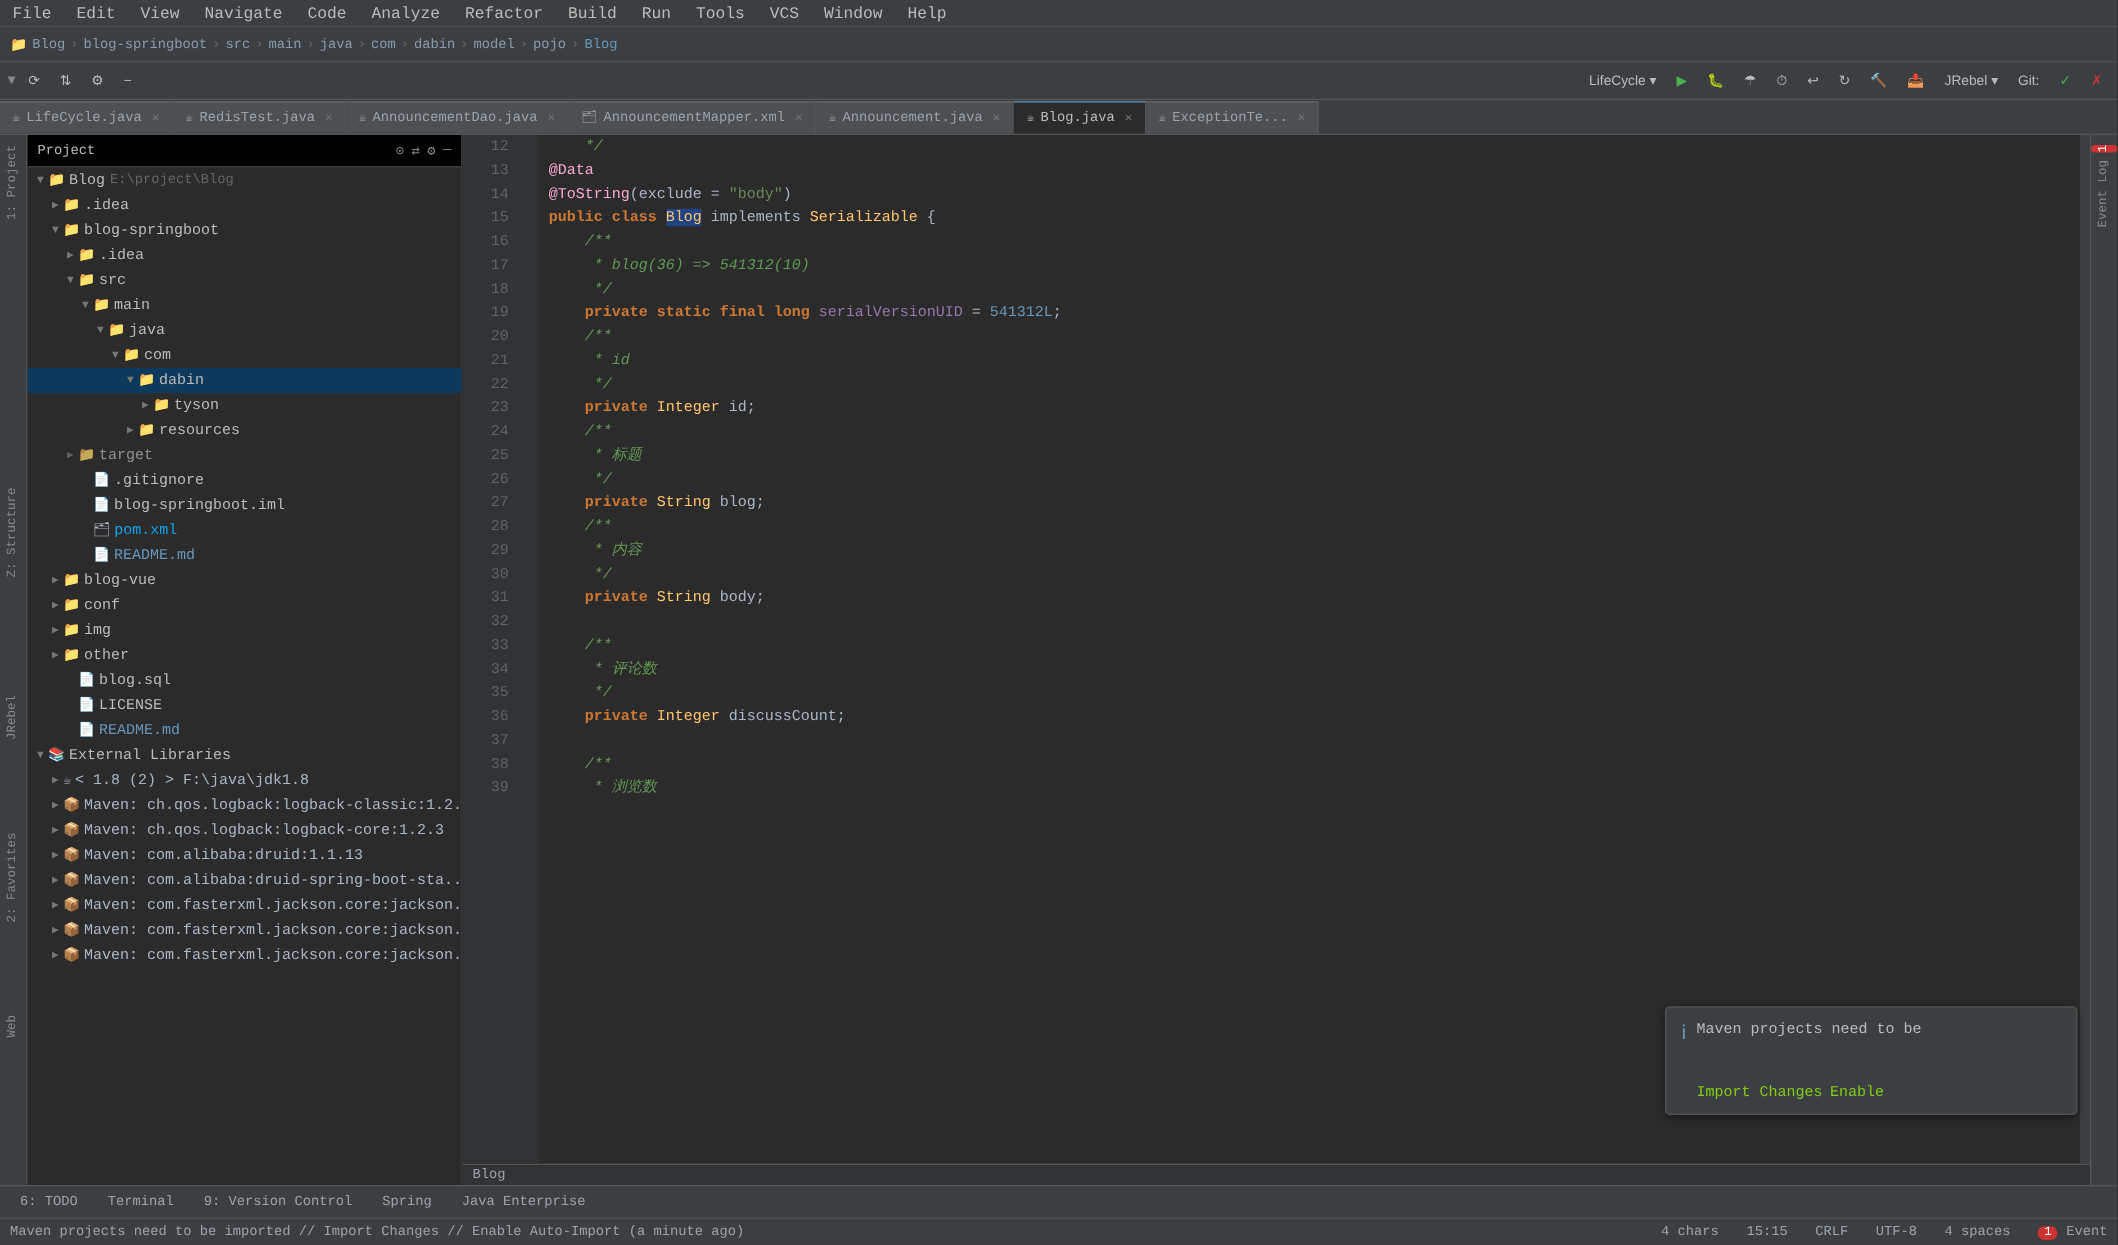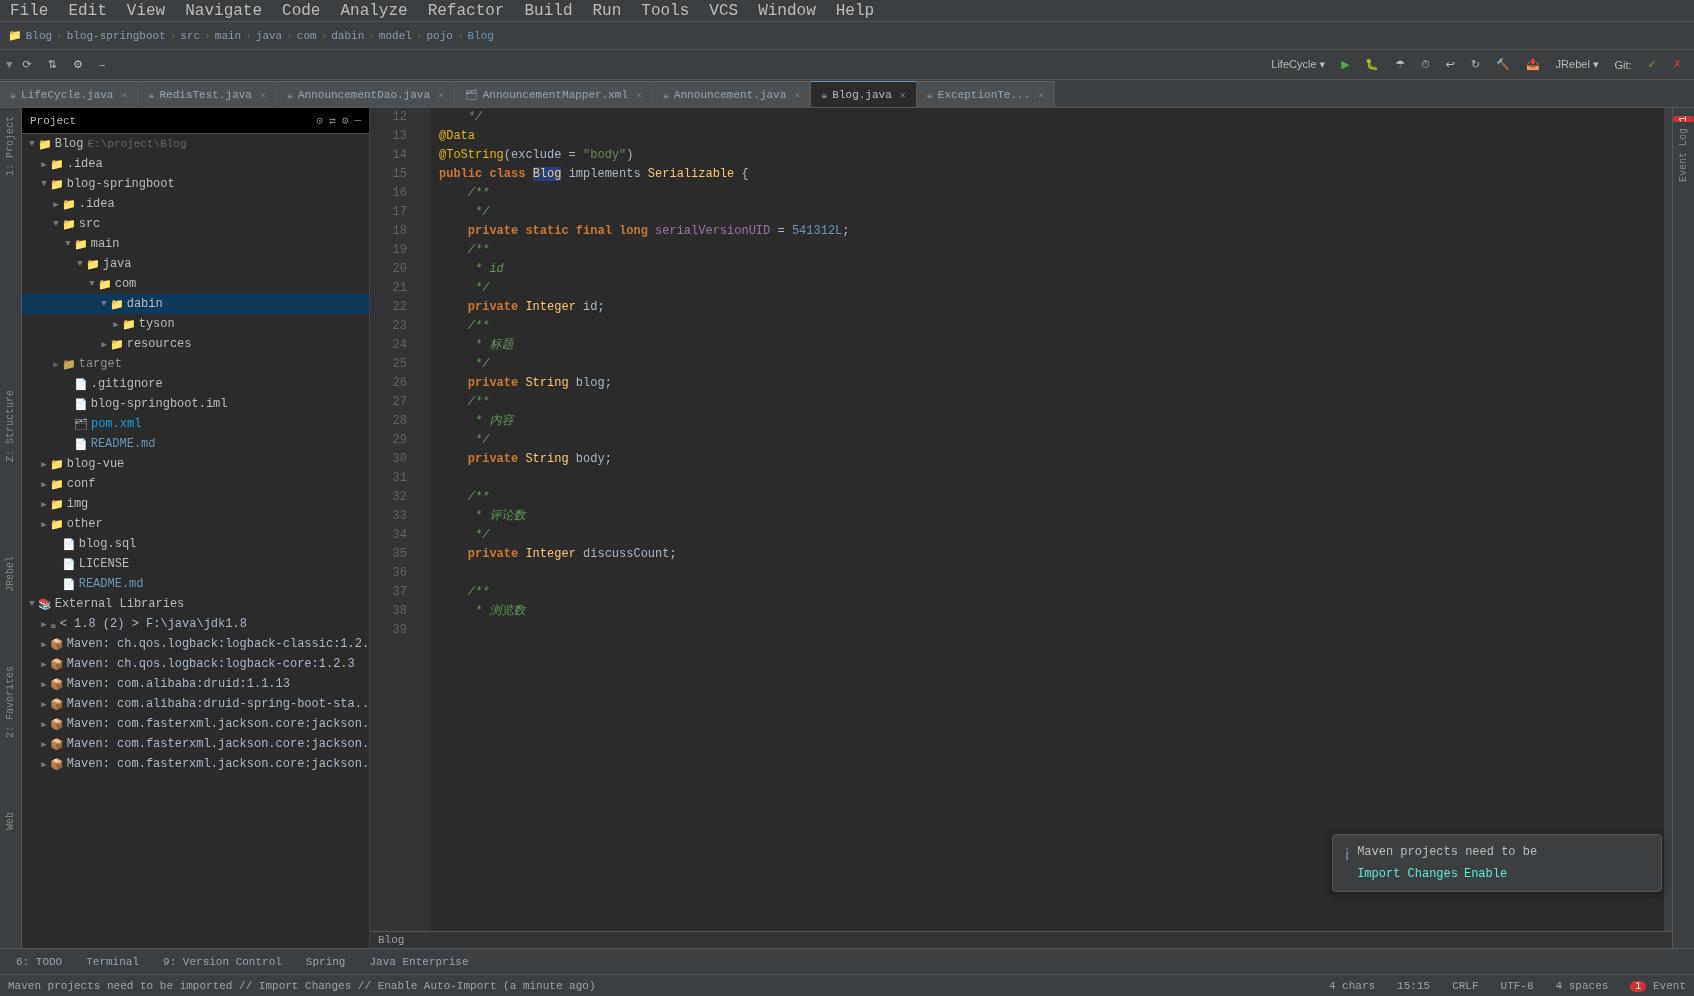--- a/index.html
+++ b/index.html
@@ -15,21 +15,21 @@
     }
 
     
     .menu-bar {
       background: #3c3f41;
       height: 22px;
       display: flex;
       align-items: center;
       padding: 0 6px;
       gap: 12px;
-      font-size: 16px;
+      font-size: 13px;
       color: #bbbbbb;
       flex-shrink: 0;
       border-bottom: 1px solid #555;
     }
     .menu-bar span {
       cursor: pointer;
       padding: 2px 4px;
     }
 
     
@@ -221,21 +221,21 @@
       height: 19px;
       white-space: pre;
       display: block;
     }
 
     
     .kw { color: #cc7832; font-weight: bold; }
     .str { color: #6a8759; }
     .num { color: #6897bb; }
     .comment { color: #629755; font-style: italic; }
-    .annotation { color: #eab308; }
+    .annotation { color: #f9a8d4; }
     .class-name { color: #ffc66d; }
     .class-name-hl { color: #ffc66d; background: #214283; }
     .field { color: #9876aa; }
     .plain { color: #a9b7c6; }
 
     
     .bottom-tabs {
       background: #3c3f41;
       height: 26px;
       display: flex;
@@ -295,23 +295,24 @@
     .notification-popup .notif-text {
       flex: 1;
       line-height: 18px;
     }
     .notification-popup .notif-actions {
       display: flex;
       gap: 6px;
       margin-top: 4px;
     }
     .notif-link {
-      color: #5eead4;
+      color: #84cc16;
       cursor: pointer;
       text-decoration: none;
+      margin-top: 29px;
     }
 
     
     .vert-tab {
       writing-mode: vertical-rl;
       transform: rotate(180deg);
       font-size: 10px;
       padding: 8px 2px;
       color: #888;
       cursor: pointer;
@@ -761,20 +762,21 @@
         <span class="code-line"><span class="comment">    */</span></span>
 
         <span class="code-line"><span class="annotation">@Data</span></span>
 
         <span class="code-line"><span class="annotation">@ToString</span><span class="plain">(exclude = </span><span class="str">"body"</span><span class="plain">)</span></span>
 
         <span class="code-line"><span class="kw">public class </span><span class="class-name-hl">Blog</span><span class="plain"> implements </span><span class="class-name">Serializable</span><span class="plain"> {</span></span>
 
         <span class="code-line"><span class="comment">    /**</span></span>
 
+        <span class="code-line"><span class="comment">     * blog(36) =&gt; 541312(10)</span></span>
 
         <span class="code-line"><span class="comment">     */</span></span>
 
         <span class="code-line"><span class="plain">    </span><span class="kw">private static final long </span><span class="field">serialVersionUID</span><span class="plain"> = </span><span class="num">541312L</span><span class="plain">;</span></span>
 
         <span class="code-line"><span class="comment">    /**</span></span>
 
         <span class="code-line"><span class="comment">     * id</span></span>
 
         <span class="code-line"><span class="comment">     */</span></span>

